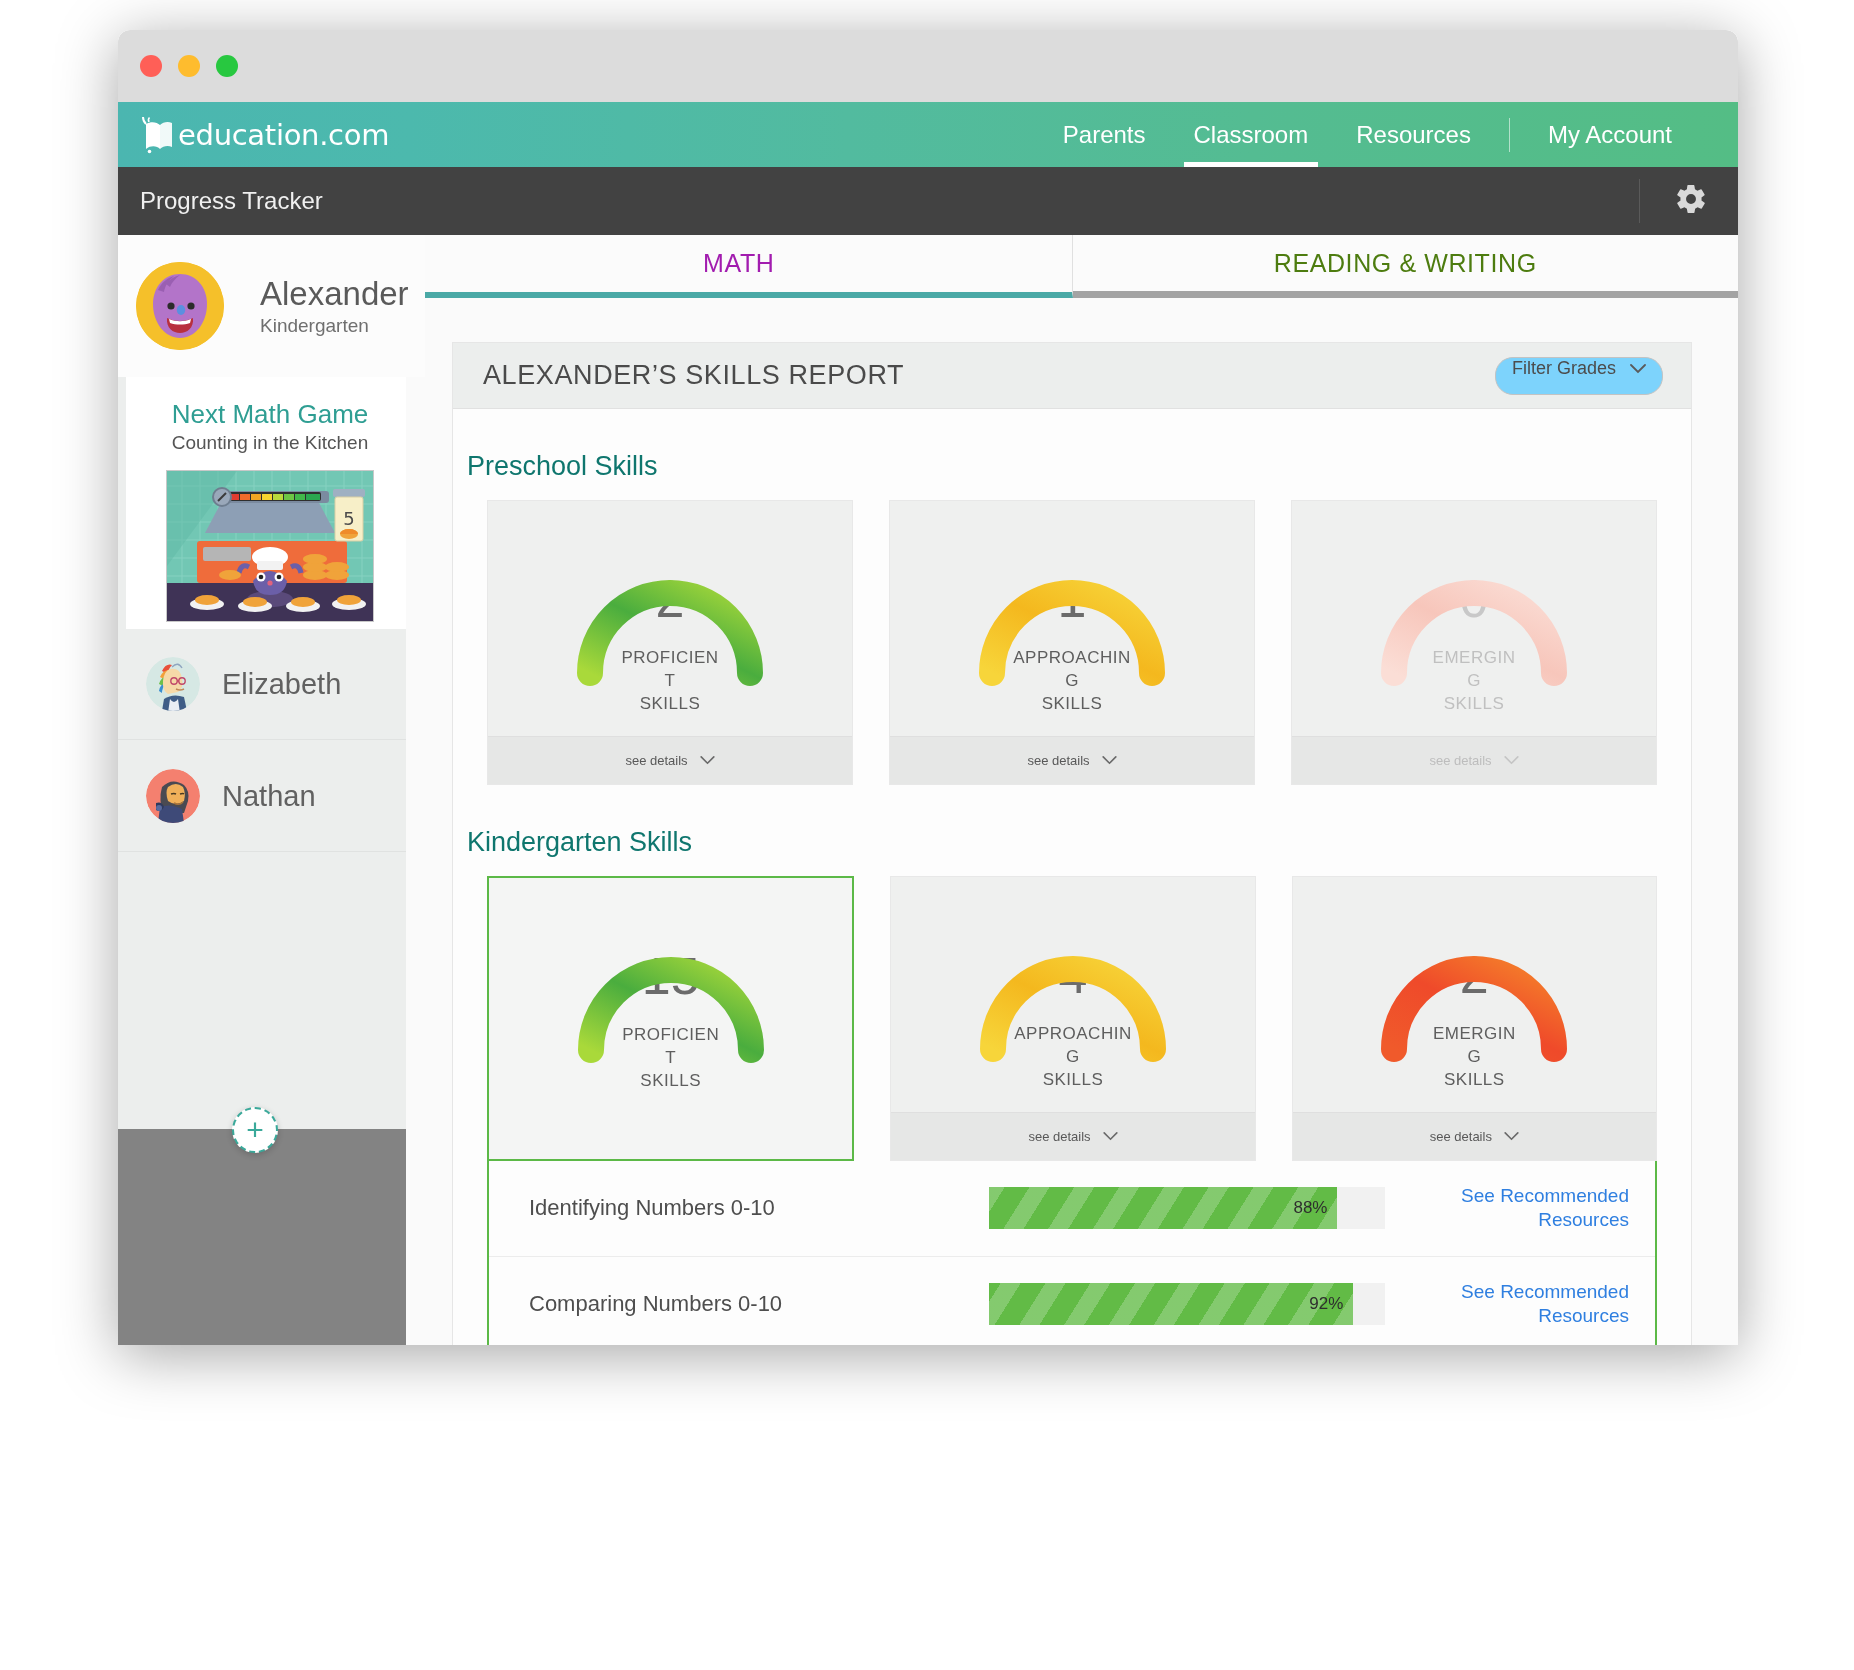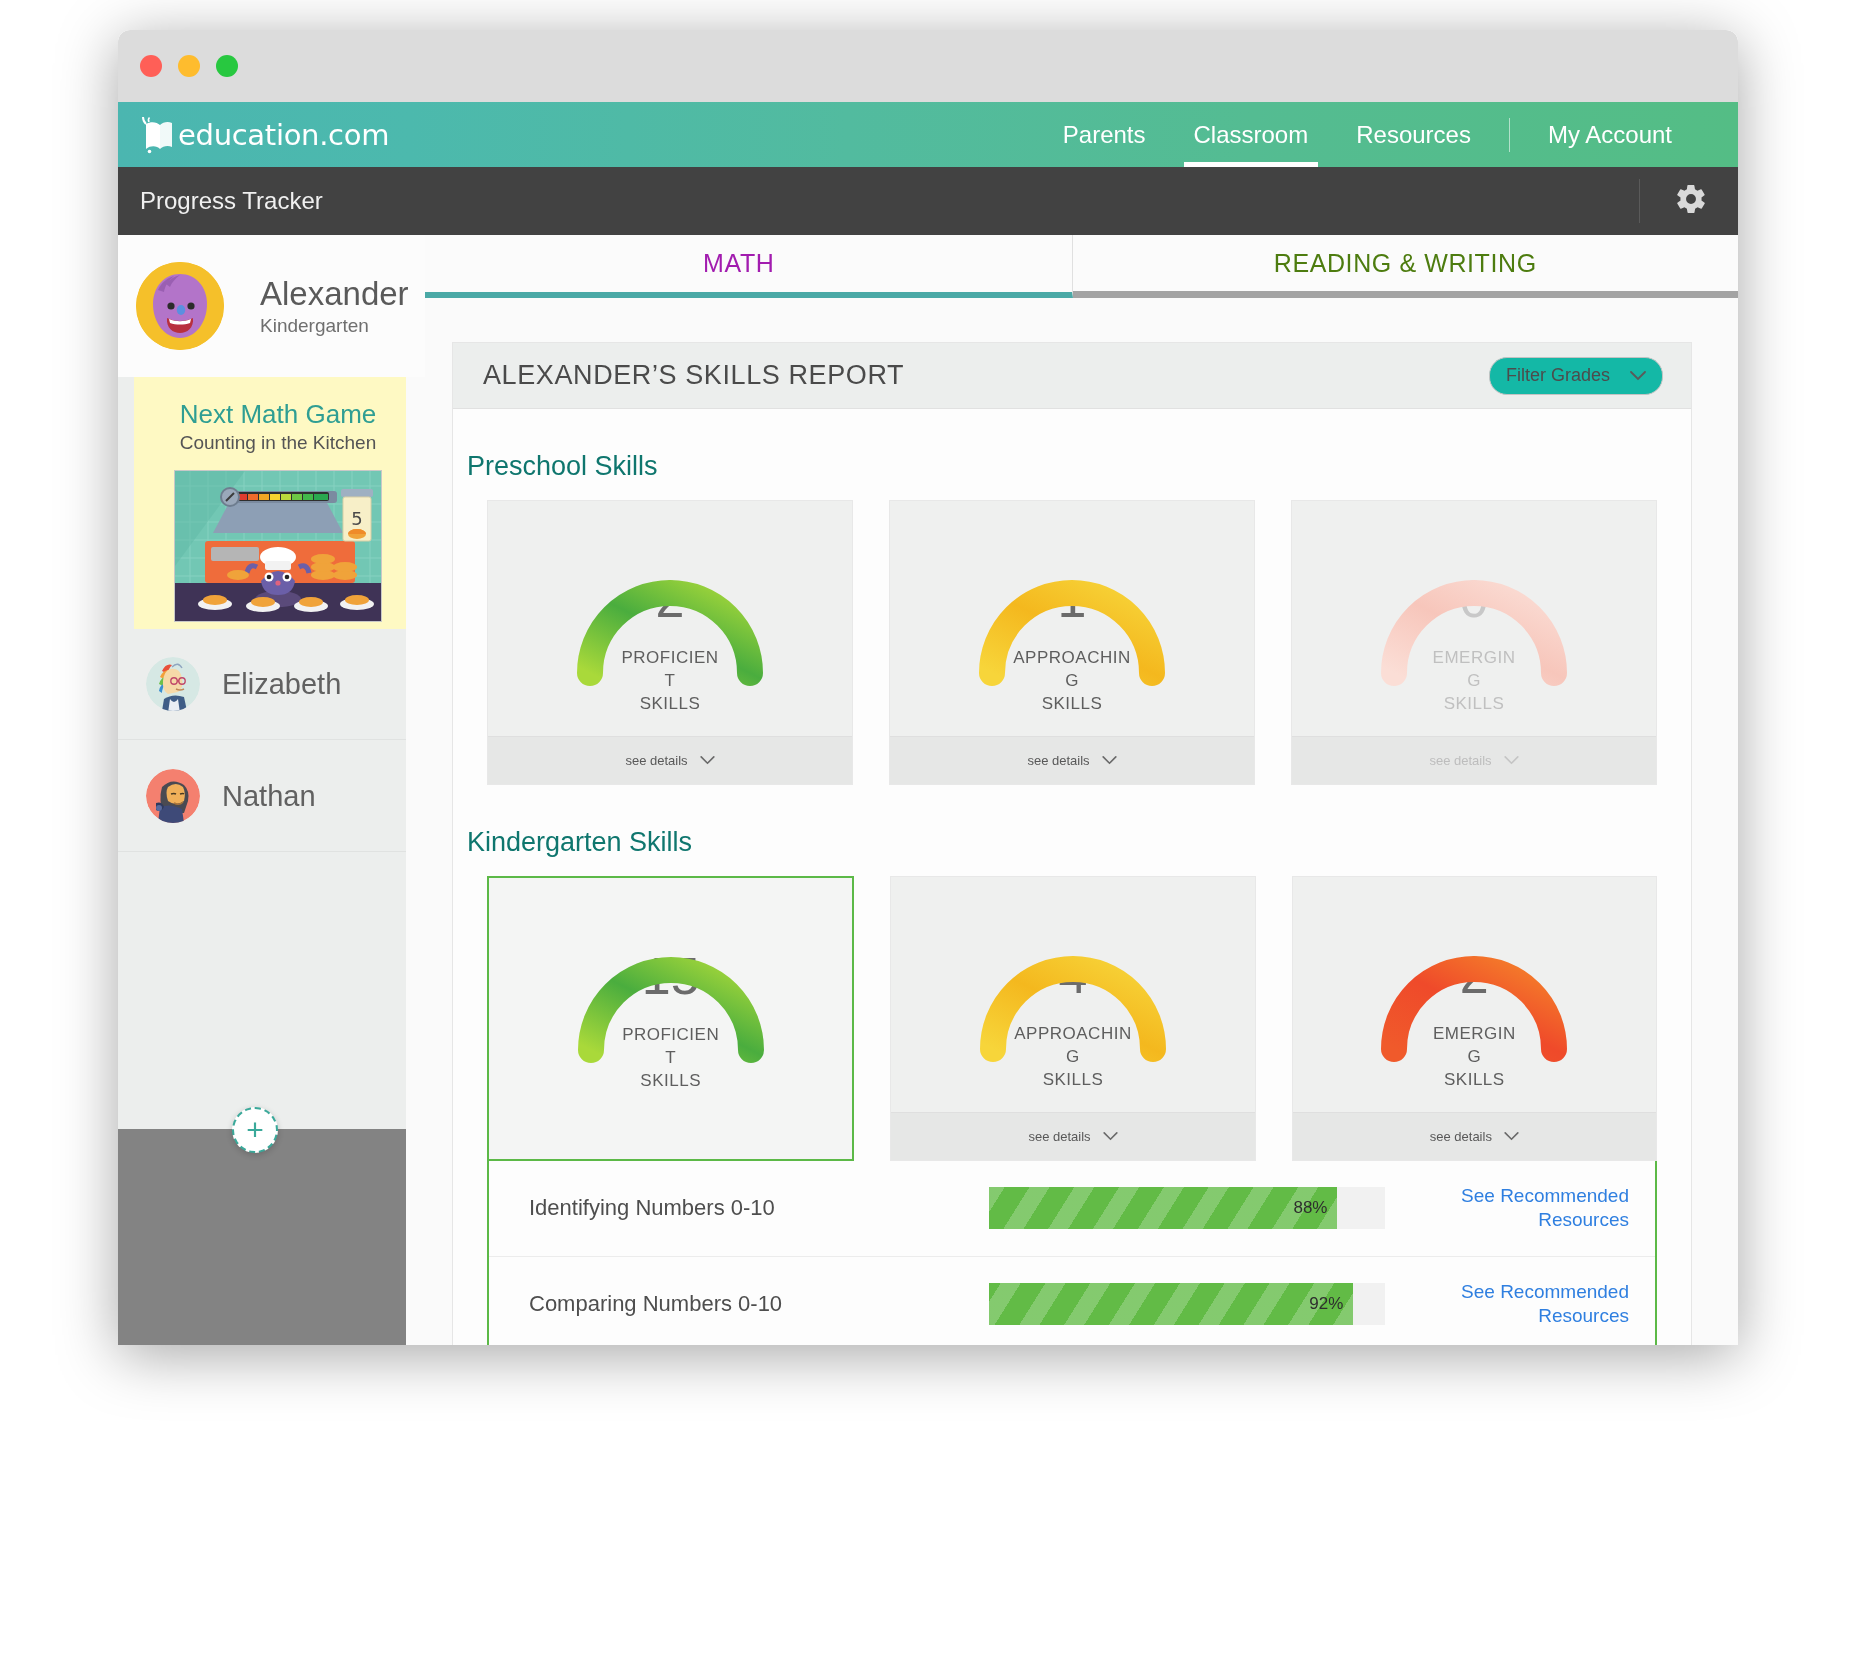--- a/index.html
+++ b/index.html
@@ -135,22 +135,22 @@
     flex: 0 0 88px;
   }
   #profile-text { margin-left: 36px; }
   #profile-name-row { display: flex; align-items: center; }
   #profile-name { font-size: 33px; color: #5a5a5a; }
   #edit-pencil { margin-left: 12px; }
   #profile-grade { font-size: 19px; color: #6f6f6f; margin-top: 2px; }
 
   #game-panel {
     position: absolute;
-    top: 142px; left: 16px; width: 288px;
-    background: #fef9c3;
+    top: 142px; left: 8px; width: 288px;
+    background: #ffffff;
     padding: 22px 0 34px 0;
     text-align: center;
     border-bottom: 2px solid #4d7c0f;
   }
   #game-title { color: #2f9e93; font-size: 26px; }
   #game-sub { color: #555; font-size: 19px; margin-top: 2px; }
   #game-thumb {
     width: 208px; height: 152px;
     margin: 16px auto 0 auto;
     border: 1px solid #c8c8c8;
@@ -222,26 +222,26 @@
   #report-head {
     background: #eceeed;
     border-bottom: 1px solid #e1e1e1;
     height: 66px;
     display: flex; align-items: center;
     padding: 0 28px 0 30px;
   }
   #report-title { font-size: 27px; color: #4a4a4a; letter-spacing: 0.6px; }
   #filter-btn {
     margin-left: auto;
-    background: #14b8a6;
+    background: #7dd3fc;
     border: 1px solid #c3c3c3;
     border-radius: 18px;
     height: 38px;
     padding: 0 16px;
-    display: flex; align-items: center; gap: 20px;
+    display: flex; align-items: flex-start; gap: 14px;
     font-size: 18px; color: #4c4c4c;
     cursor: pointer;
     font-family: "Liberation Sans", sans-serif;
   }
 
   .section-title { font-size: 27px; color: #0f766e; margin: 42px 0 18px 14px; }
   .gauge-grid { display: flex; gap: 36px; padding: 0 34px; }
   .gauge-card {
     flex: 1;
     background: #eff0ef;

